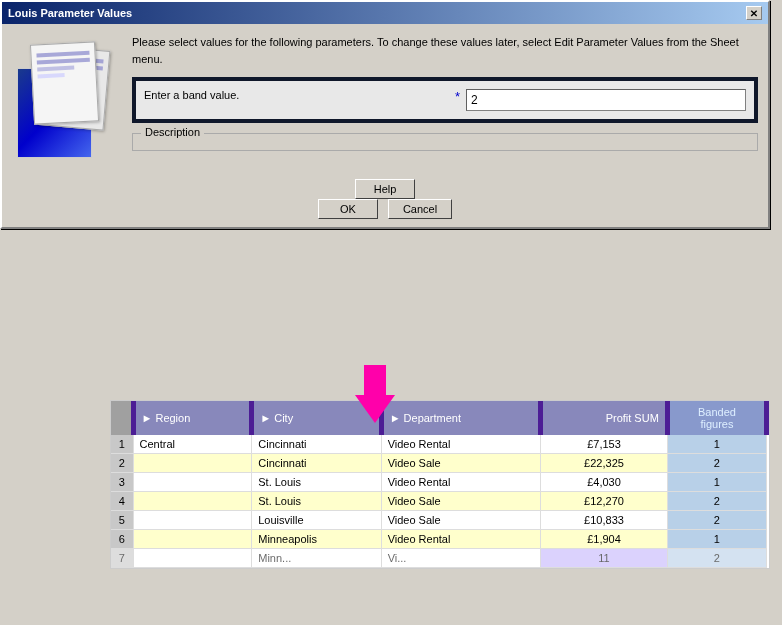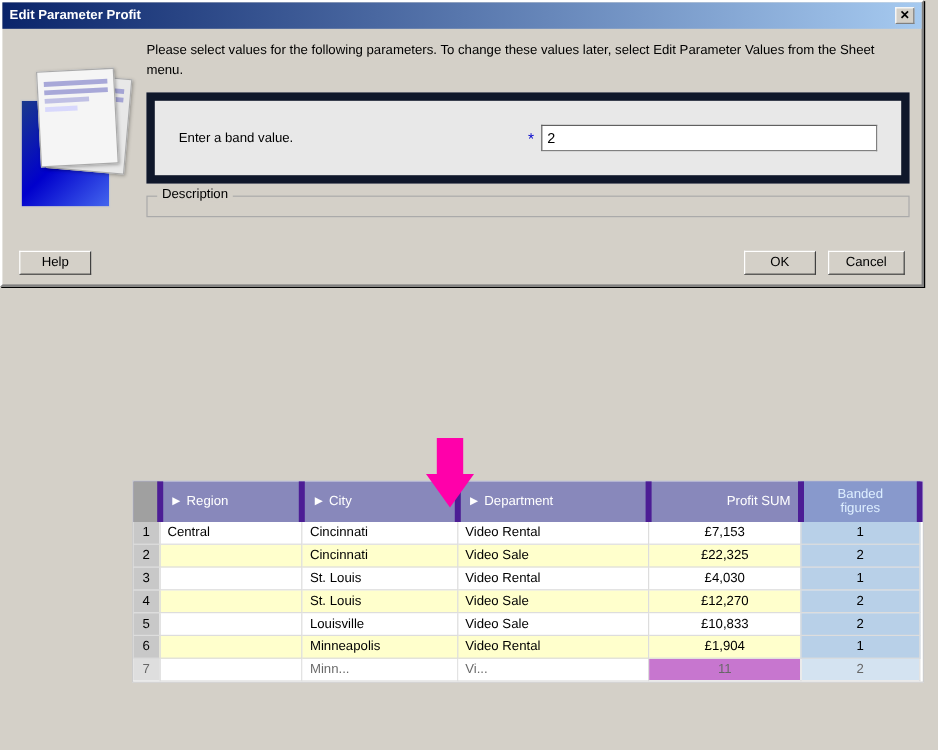--- a/index.html
+++ b/index.html
@@ -55,21 +55,21 @@
       font-size: 10px;
       font-weight: bold;
       cursor: pointer;
       color: #000;
     }
 
     .dialog-body {
       padding: 10px;
       display: flex;
       flex-direction: row;
-      gap: 0;
+      gap: 10px;
     }
 
     .dialog-icon-area {
       width: 110px;
       flex-shrink: 0;
       display: flex;
       align-items: center;
       justify-content: center;
     }
 
@@ -145,24 +145,24 @@
     }
 
     .required-star {
       color: #0000cc;
       font-size: 13px;
       margin-right: 4px;
     }
 
     .param-row {
       display: flex;
-      align-items: center;
+      align-items: flex-start;
       margin-bottom: 10px;
-      border: 7px solid #0f172a;
-      padding: 20px;
+      border: 4px solid #0f172a;
+      padding: 8px;
       background: #e8e8e8;
     }
 
     .param-label {
       flex: 1;
       font-size: 11px;
     }
 
     .param-required-star {
       color: #0000cc;
@@ -201,20 +201,21 @@
       font-size: 11px;
       min-height: 60px;
       color: #000;
     }
 
     .dialog-footer {
       display: flex;
       justify-content: space-between;
       align-items: center;
       padding: 8px 14px;
+      flex-direction: column;
     }
 
     .win-button {
       background: #d4d0c8;
       border: 1px solid #808080;
       border-top-color: #fff;
       border-left-color: #fff;
       border-bottom-color: #404040;
       border-right-color: #404040;
       padding: 3px 14px;
@@ -326,21 +327,21 @@
       background: #8899cc;
       color: #ddeeff;
       text-align: center;
     }
   </style>
 </head>
 <body>
 
 <div class="dialog-window">
   <div class="dialog-titlebar">
-    <span class="dialog-title">Edit Parameter Profit</span>
+    <span class="dialog-title">Louis Parameter Values</span>
     <div class="dialog-close-btn">✕</div>
   </div>
 
   <div class="dialog-body">
 
     <div class="dialog-icon-area">
       <div class="doc-icon">
         <div class="doc-bg"></div>
         <div class="doc-page doc-page-back">
           <div class="doc-lines">
@@ -449,18 +450,18 @@
     <td style="background:#ffffcc">Minneapolis</td>
     <td style="background:#ffffcc">Video Rental</td>
     <td class="profit-cell" style="background:#ffffcc">£1,904</td>
     <td class="banded-cell col-banded">1</td>
   </tr>
         <tr class="last-row">
     <td class="row-num">7</td>
     <td style="background:white"></td>
     <td style="background:white">Minn...</td>
     <td style="background:white">Vi...</td>
-    <td class="profit-cell" style="background:#a21caf">11</td>
+    <td class="profit-cell" style="background:#c4b5fd">11</td>
     <td class="banded-cell col-banded">2</td>
   </tr>
       </tbody>
   </table>
 </div>
 
 </body></html>

